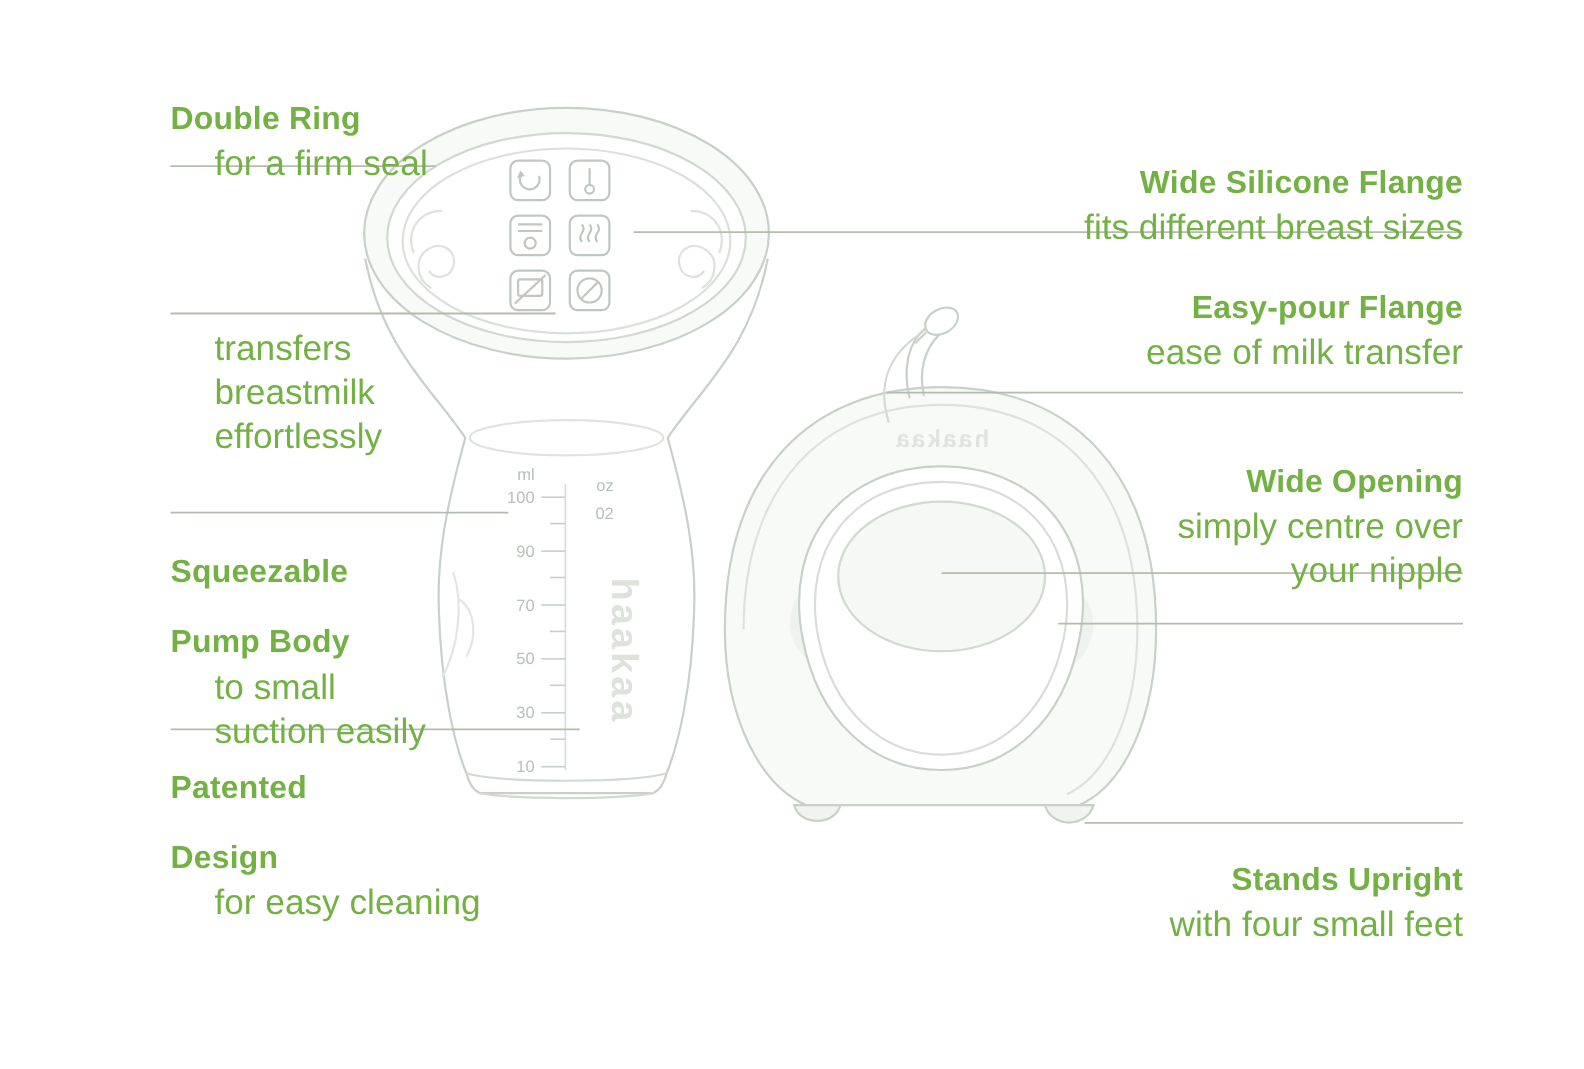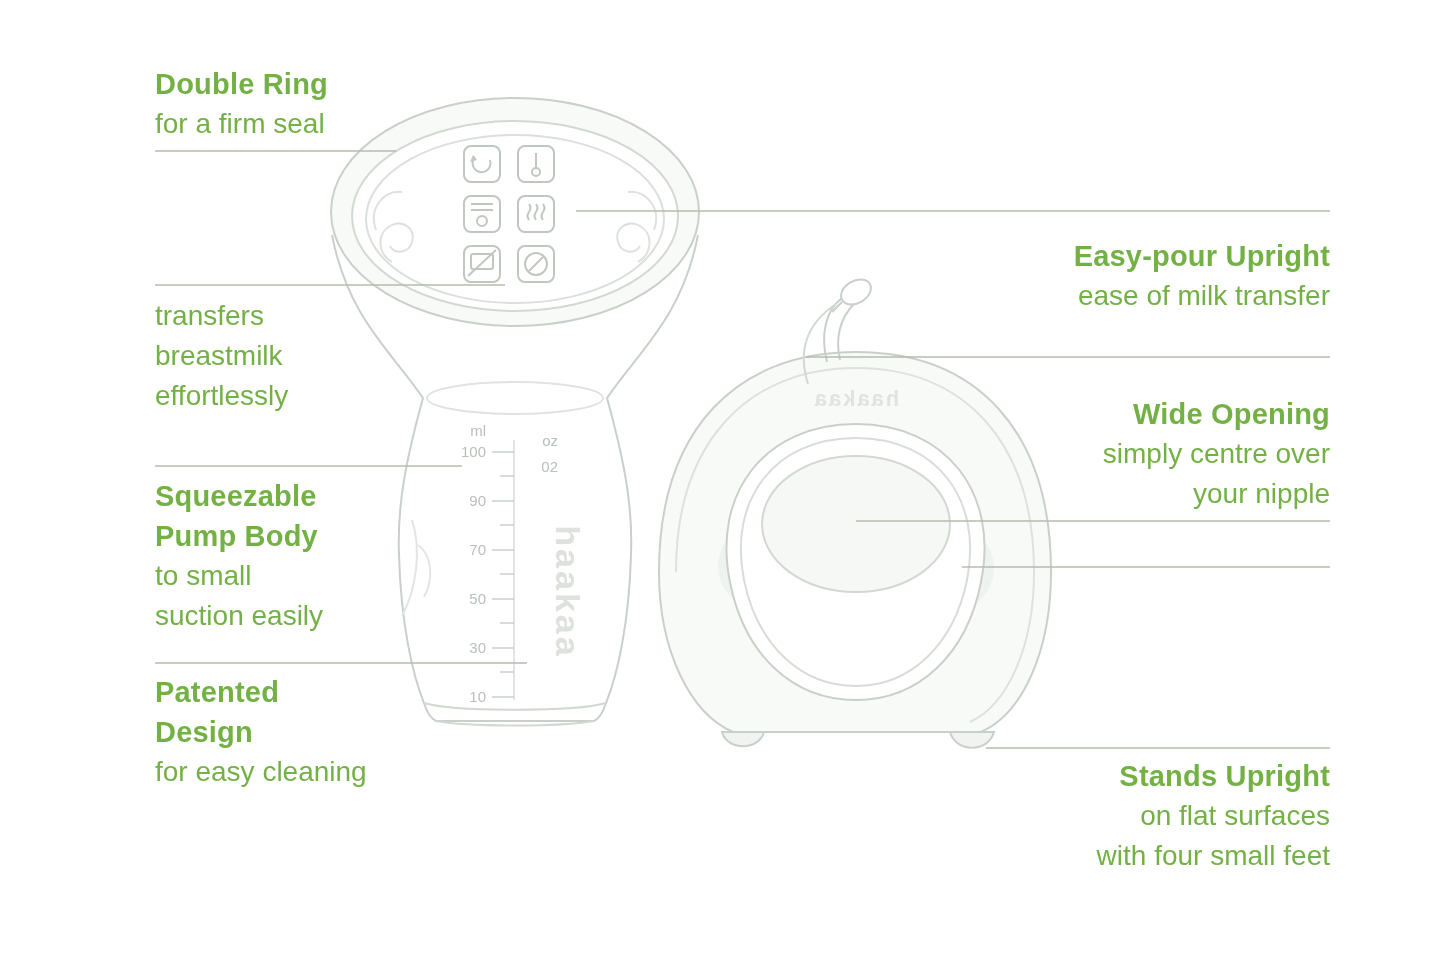--- a/index.html
+++ b/index.html
@@ -2,22 +2,22 @@
 <html><head>
 <meta charset="utf-8">
 <style>
   html,body{margin:0;padding:0;background:#ffffff;}
   .canvas{
     position:relative;width:1440px;height:972px;background:#ffffff;
     font-family:"Liberation Sans",sans-serif;overflow:hidden;
   }
   svg.scene{position:absolute;left:0;top:0;}
   .label{position:absolute;color:#74b145;}
-  .label .t{font-size:29px;font-weight:bold;line-height:40px;letter-spacing:0.2px;}
-  .label .d{font-size:28px;font-weight:400;line-height:40px;}
+  .label .t{font-size:29px;font-weight:bold;line-height:40px;letter-spacing:0.2px;margin-top:24px;}
+  .label .d{font-size:32px;font-weight:400;line-height:40px;margin-left:40px;}
   .label.right{text-align:right;}
 </style>
 </head>
 <body>
 
 <div class="canvas">
 
   <svg class="scene" width="1440" height="972" viewBox="0 0 1440 972">
 
     <g stroke="#c9d0ca" fill="none" stroke-width="2">
@@ -152,32 +152,35 @@
     <div class="d">to small</div>
     <div class="d">suction easily</div>
   </div>
 
   <div class="label" style="left:155px;top:672px">
     <div class="t">Patented</div>
     <div class="t">Design</div>
     <div class="d">for easy cleaning</div>
   </div>
 
+  <div class="label right" style="right:110px;top:122px">
+    <div class="t">Wide Silicone Flange</div>
+    <div class="d">fits different breast sizes</div>
+  </div>
 
   <div class="label right" style="right:110px;top:236px">
-    <div class="t">Easy-pour Upright</div>
+    <div class="t">Easy-pour Flange</div>
     <div class="d">ease of milk transfer</div>
   </div>
 
   <div class="label right" style="right:110px;top:394px">
     <div class="t">Wide Opening</div>
     <div class="d">simply centre over</div>
     <div class="d">your nipple</div>
   </div>
 
 
   <div class="label right" style="right:110px;top:756px">
     <div class="t">Stands Upright</div>
-    <div class="d">on flat surfaces</div>
     <div class="d">with four small feet</div>
   </div>
 
 </div>
 
 </body></html>

